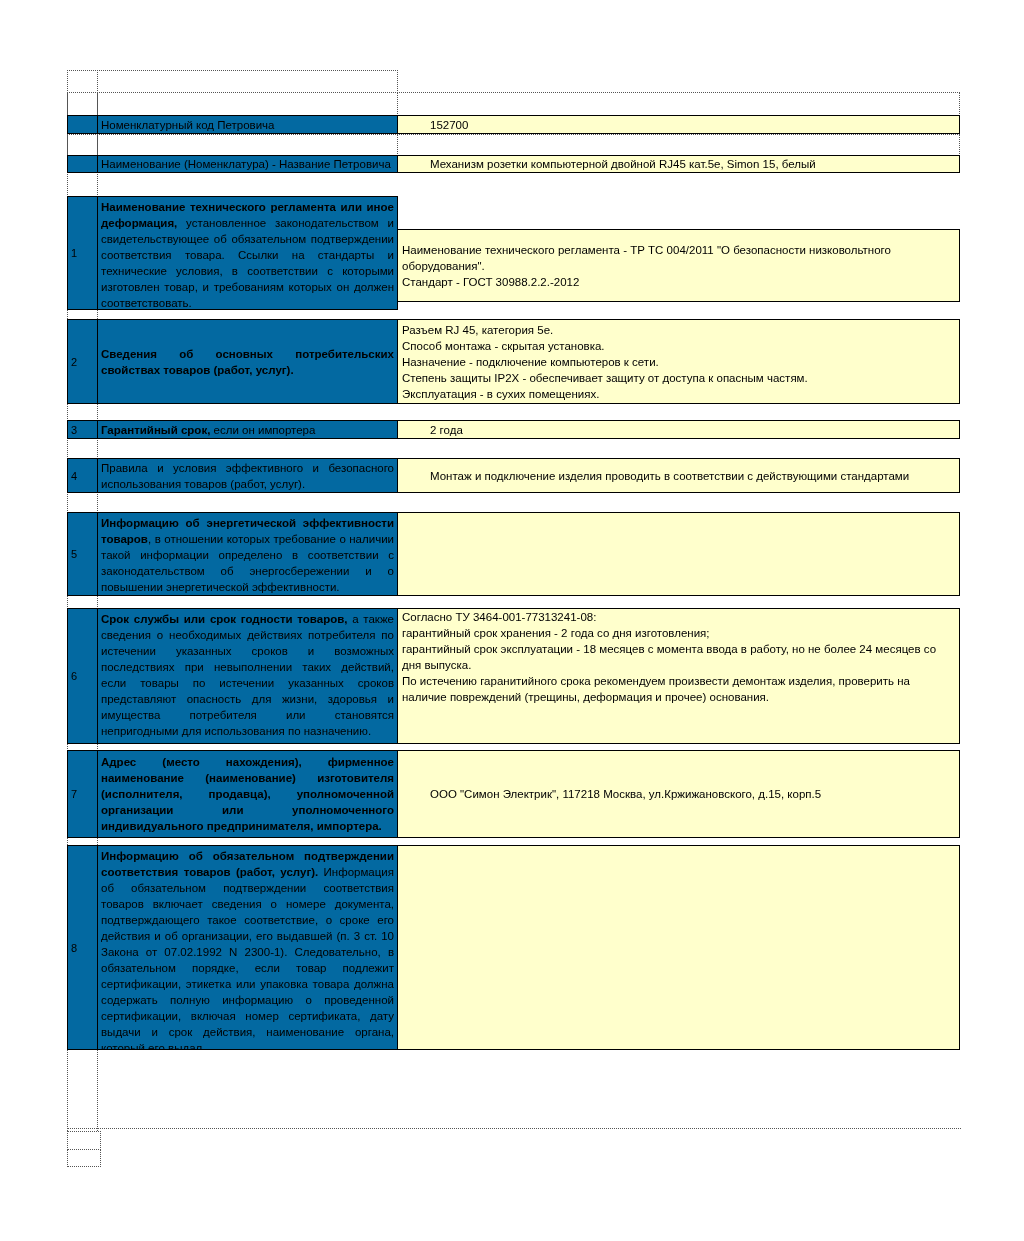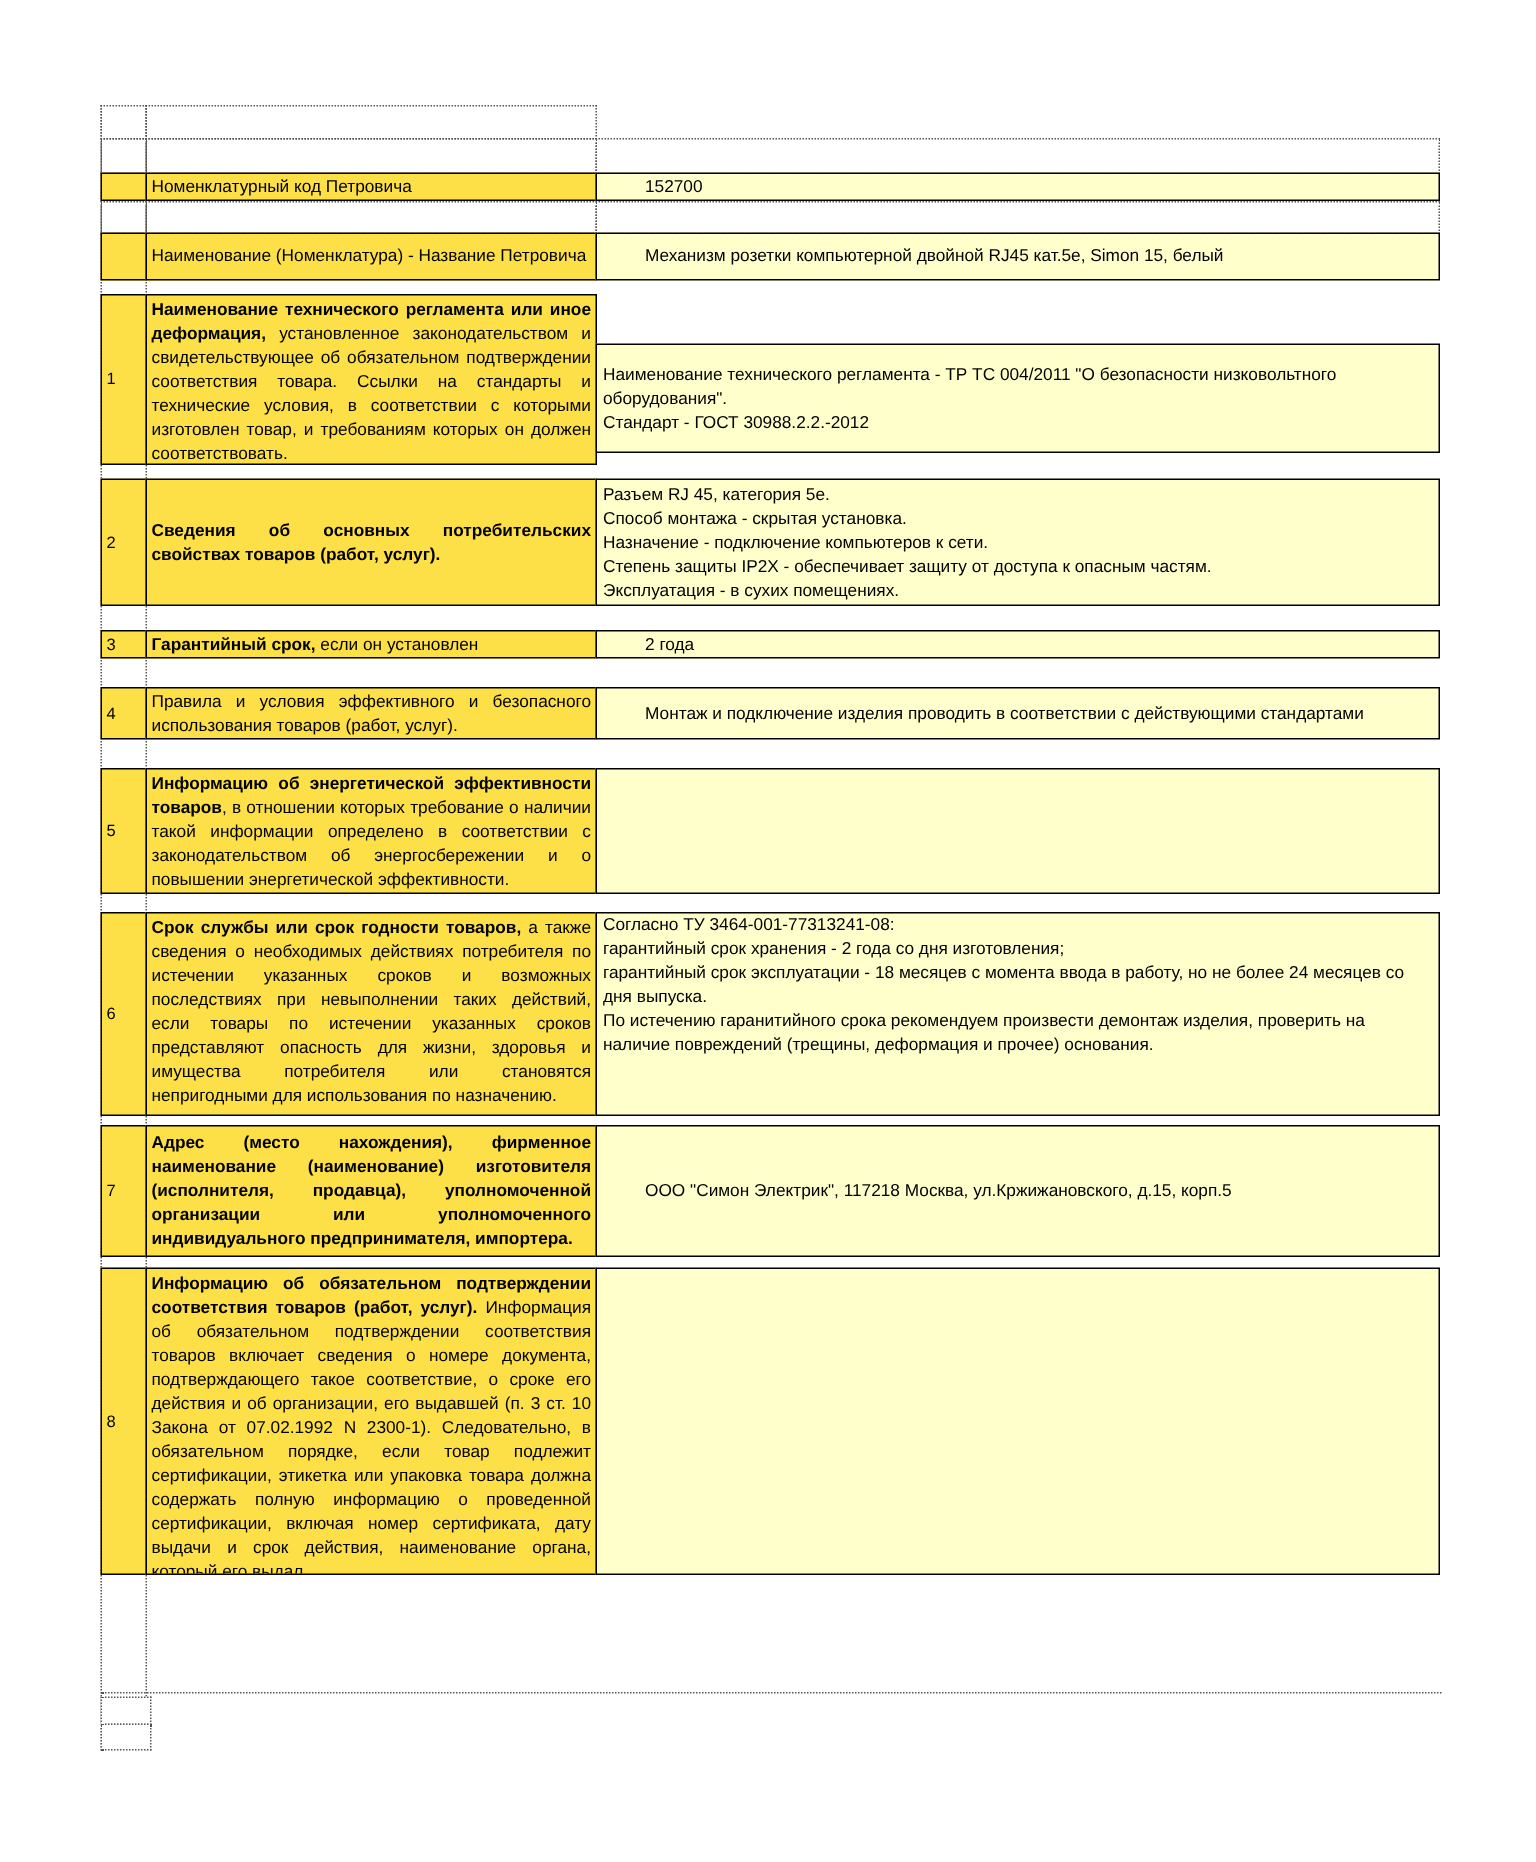--- a/index.html
+++ b/index.html
@@ -17,21 +17,21 @@
   .abs { position: absolute; }
   
   #numcol-strip {
     left: 67px; top: 70px; width: 31px; height: 1097px;
     border-left: 1px dotted #555; border-right: 1px dotted #555;
     z-index: 0;
   }
   .row { left: 67px; display: flex; z-index: 1; }
   .cell {
     border: 1px solid #000;
-    background: #fde047;
+    background: #0369a1;
     overflow: hidden;
   }
   .cell + .cell { margin-left: -1px; }
   .num-cell {
     width: 31px; flex: 0 0 31px;
     display: flex; align-items: center;
     padding-left: 3px;
     font-size: 11px;
   }
   .desc-cell {
@@ -101,21 +101,21 @@
       <span class="txt">152700</span>
     </div>
   </div>
 
   <div class="abs dotted-row" style="top:134px;height:22px;">
     <div class="dcell" style="width:31px;height:22px;"></div>
     <div class="dcell" style="width:301px;height:22px;"></div>
     <div class="dcell" style="width:563px;height:22px;"></div>
   </div>
 
-  <div class="abs row" style="top:155px;height:32px;">
+  <div class="abs row" style="top:155px;height:18px;">
     <div class="cell num-cell"></div>
     <div class="cell desc-cell v-center">
       <span class="p">Наименование (Номенклатура) - Название Петровича</span>
     </div>
     <div class="cell val-cell v-center">
       <span class="txt">Механизм розетки компьютерной двойной RJ45 кат.5e, Simon 15, белый</span>
     </div>
   </div>
 
   <div class="abs row" id="row1" style="top:196px;height:114px;">
@@ -141,21 +141,21 @@
 Способ монтажа - скрытая установка.
 Назначение - подключение компьютеров к сети.
 Степень защиты IP2X - обеспечивает защиту от доступа к опасным частям.
 Эксплуатация - в сухих помещениях.</span>
     </div>
   </div>
 
   <div class="abs row" style="top:420px;height:19px;">
     <div class="cell num-cell">3</div>
     <div class="cell desc-cell v-center">
-      <span class="p"><span class="b">Гарантийный срок,</span><span> если он установлен</span></span>
+      <span class="p"><span class="b">Гарантийный срок,</span><span> если он импортера</span></span>
     </div>
     <div class="cell val-cell v-center">
       <span class="txt">2 года</span>
     </div>
   </div>
 
   <div class="abs row" style="top:458px;height:35px;">
     <div class="cell num-cell">4</div>
     <div class="cell desc-cell v-center">
       <span class="p"><span class="b"></span><span>Правила и условия эффективного и безопасного использования товаров (работ, услуг).</span></span>

